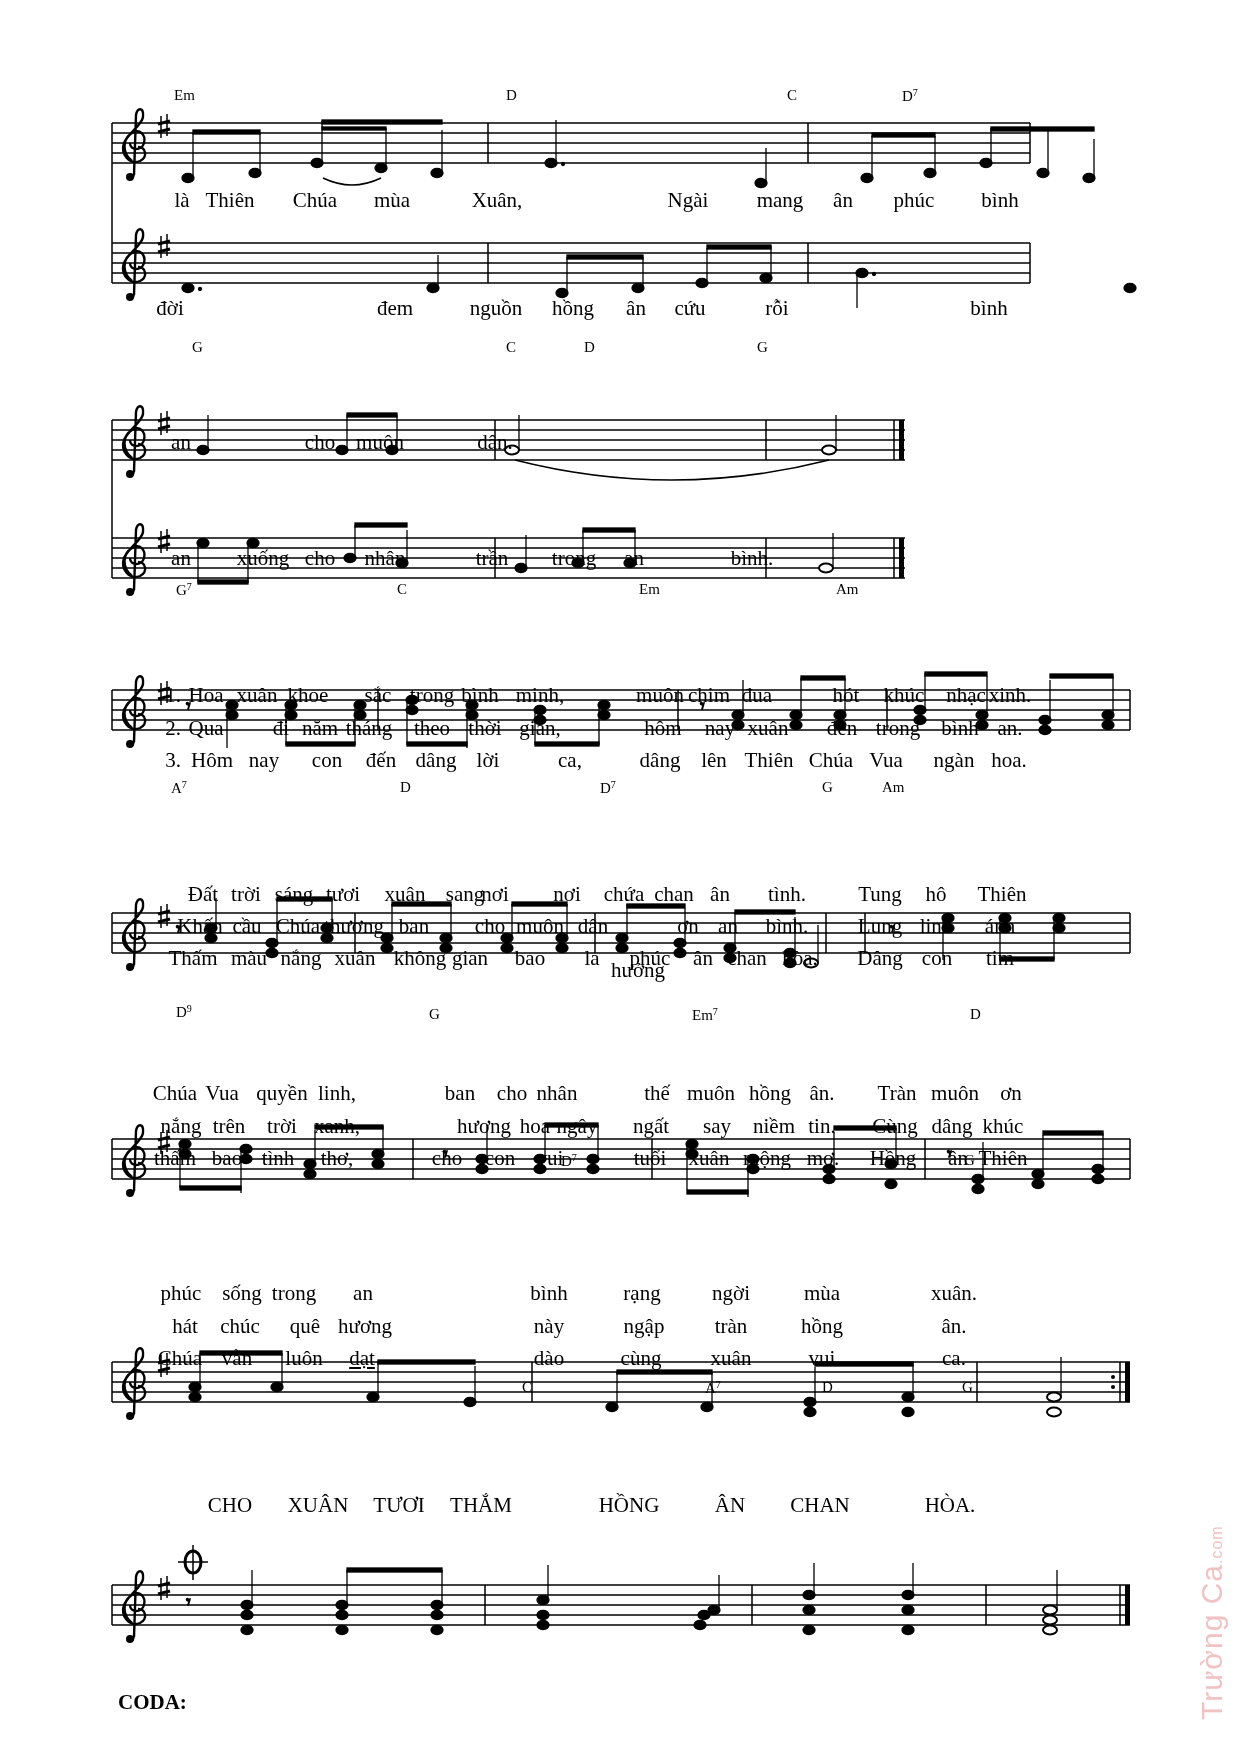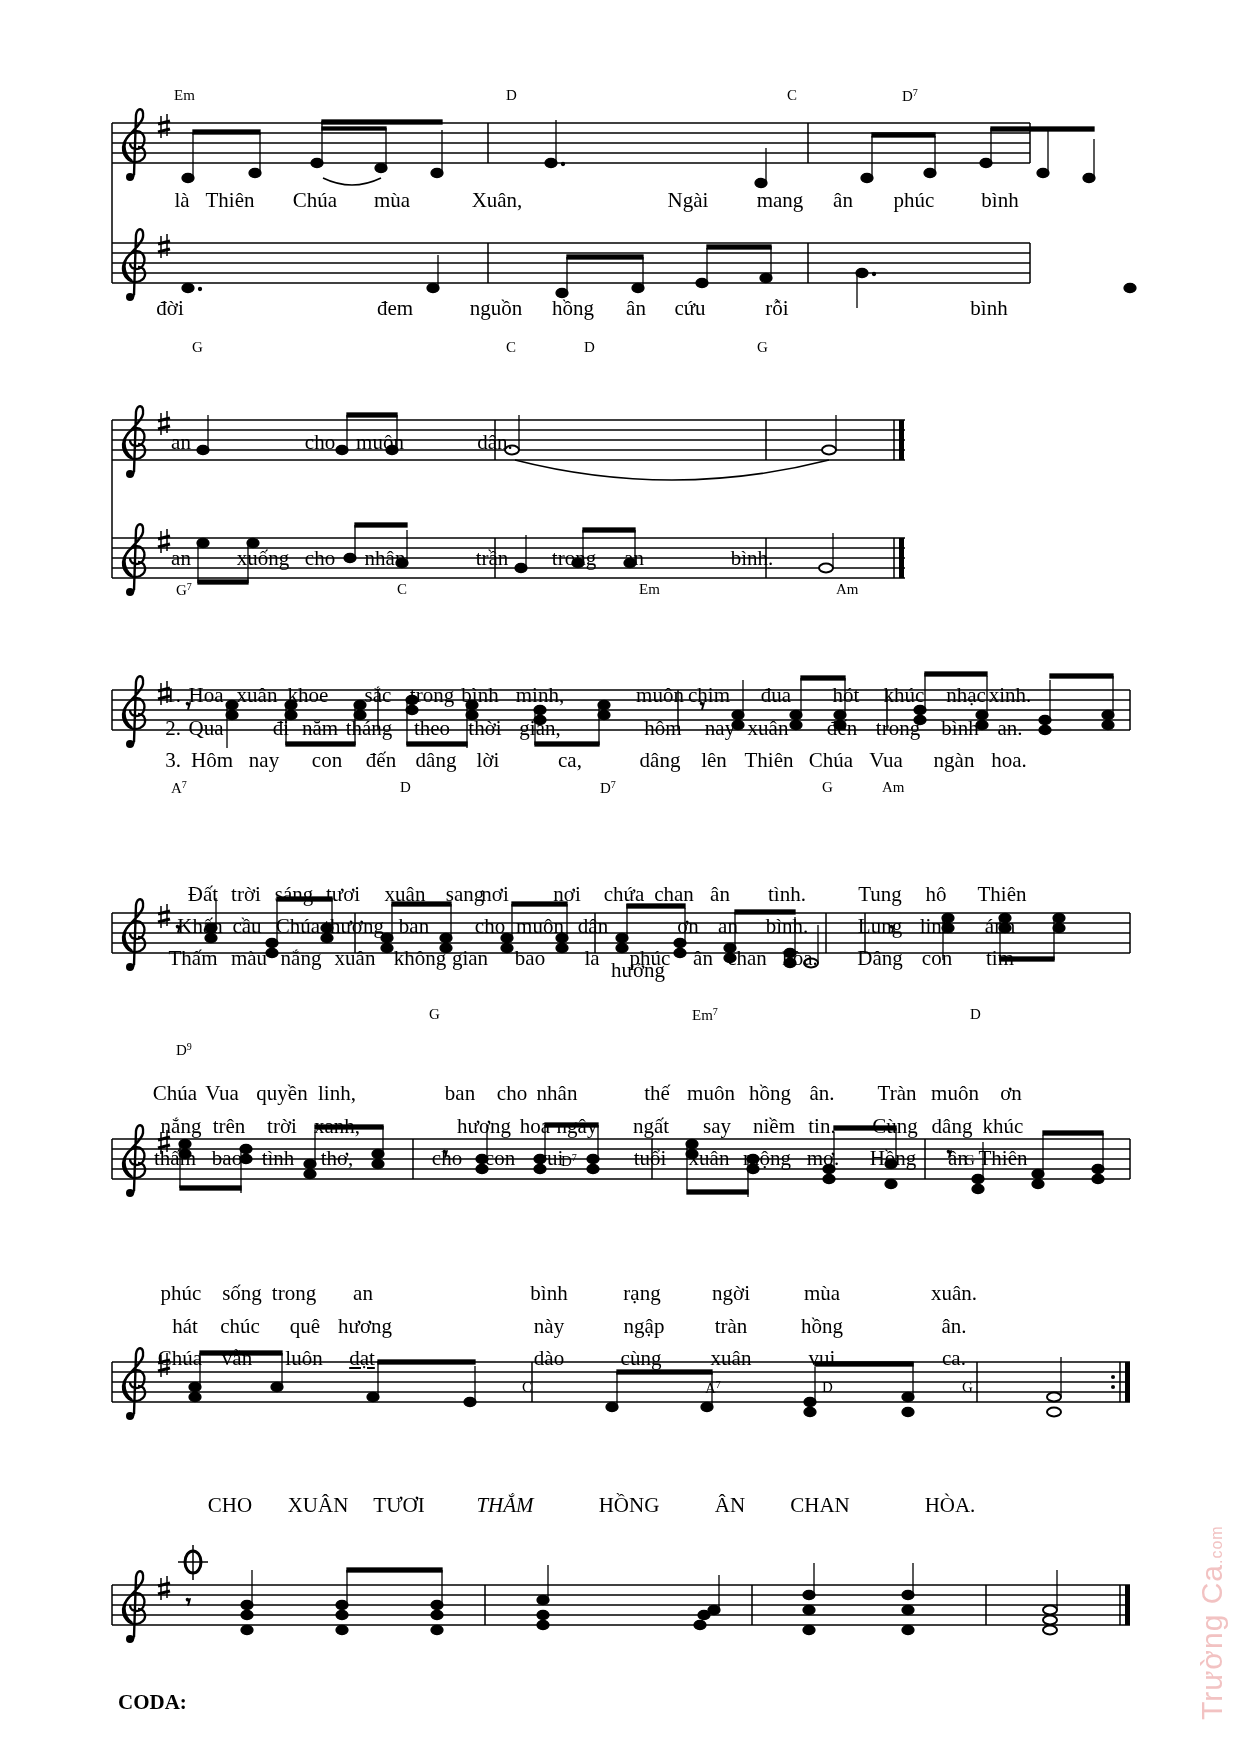--- a/index.html
+++ b/index.html
@@ -560,21 +560,21 @@
         <span class="syl" style="left: 173px;">1.</span>
         <span class="syl" style="left: 206px;">Hoa</span>
         <span class="syl" style="left: 257px;">xuân</span>
         <span class="syl" style="left: 308px;">khoe</span>
         <span class="syl" style="left: 378px;">sắc</span>
         <span class="syl" style="left: 432px;">trong</span>
         <span class="syl" style="left: 480px;">bình</span>
         <span class="syl" style="left: 540px;">minh,</span>
         <span class="syl" style="left: 660px;">muôn</span>
         <span class="syl" style="left: 709px;">chim</span>
-        <span class="syl" style="left: 757px; margin-left: 19px;">đua</span>
+        <span class="syl" style="left: 757px;">đua</span>
         <span class="syl" style="left: 846px;">hót</span>
         <span class="syl" style="left: 904px;">khúc</span>
         <span class="syl" style="left: 966px;">nhạc</span>
         <span class="syl" style="left: 1010px;">xinh.</span>
       </div>
       <div class="lyric-line" style="left: 0px; top: 718px;">
         <span class="syl" style="left: 173px;">2.</span>
         <span class="syl" style="left: 206px;">Qua</span>
         <span class="syl" style="left: 281px;">đi</span>
         <span class="syl" style="left: 320px;">năm</span>
@@ -656,21 +656,21 @@
         <span class="syl" style="left: 530px;">bao</span>
         <span class="syl" style="left: 592px;">la</span>
         <span class="syl" style="left: 650px;">phúc</span>
         <span class="syl" style="left: 703px;">ân</span>
         <span class="syl" style="left: 747px;">chan</span>
         <span class="syl" style="left: 800px;">hòa.</span>
         <span class="syl" style="left: 880px;">Dâng</span>
         <span class="syl" style="left: 937px;">con</span>
         <span class="syl" style="left: 1000px;">tim</span>
       </div>
-      <span class="chord" style="left: 160px; top: 1042px;"><span>D</span><sup>9</sup></span>
+      <span class="chord" style="left: 160px; top: 1004px;"><span>D</span><sup>9</sup></span>
       <span class="chord" style="left: 413px; top: 1007px;"><span>G</span></span>
       <span class="chord" style="left: 676px; top: 1007px;"><span>Em</span><sup>7</sup></span>
       <span class="chord" style="left: 954px; top: 1007px;"><span>D</span></span>
       <div class="lyric-line" style="left: 0px; top: 1083px;">
         <span class="syl" style="left: 175px;">Chúa</span>
         <span class="syl" style="left: 222px;">Vua</span>
         <span class="syl" style="left: 282px;">quyền</span>
         <span class="syl" style="left: 337px;">linh,</span>
         <span class="syl" style="left: 460px;">ban</span>
         <span class="syl" style="left: 512px;">cho</span>
@@ -751,21 +751,21 @@
         <span class="syl" style="left: 954px;">ca.</span>
       </div>
       <span class="chord" style="left: 506px; top: 1380px;"><span>C</span></span>
       <span class="chord" style="left: 689px; top: 1380px;"><span>A</span><sup>7</sup></span>
       <span class="chord" style="left: 806px; top: 1380px;"><span>D</span></span>
       <span class="chord" style="left: 946px; top: 1380px;"><span>G</span></span>
       <div class="lyric-line" style="left: 0px; top: 1495px;">
         <span class="syl" style="left: 230px;">CHO</span>
         <span class="syl" style="left: 318px;">XUÂN</span>
         <span class="syl" style="left: 399px;">TƯƠI</span>
-        <span class="syl" style="left: 505px; font-style: italic;">THẮM</span>
+        <span class="syl" style="left: 481px;">THẮM</span>
         <span class="syl" style="left: 629px;">HỒNG</span>
         <span class="syl" style="left: 730px;">ÂN</span>
         <span class="syl" style="left: 820px;">CHAN</span>
         <span class="syl" style="left: 950px;">HÒA.</span>
       </div>
     </div>
 
   <span class="coda-label" style="left:118px; top:1690px;text-align:right;">CODA:</span>
 
   <div class="watermark">

